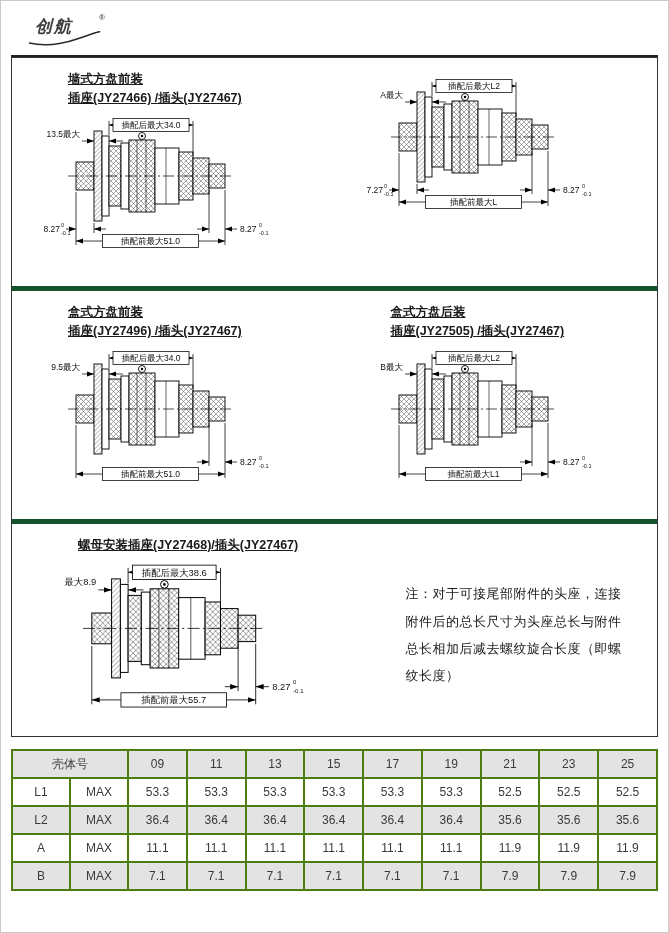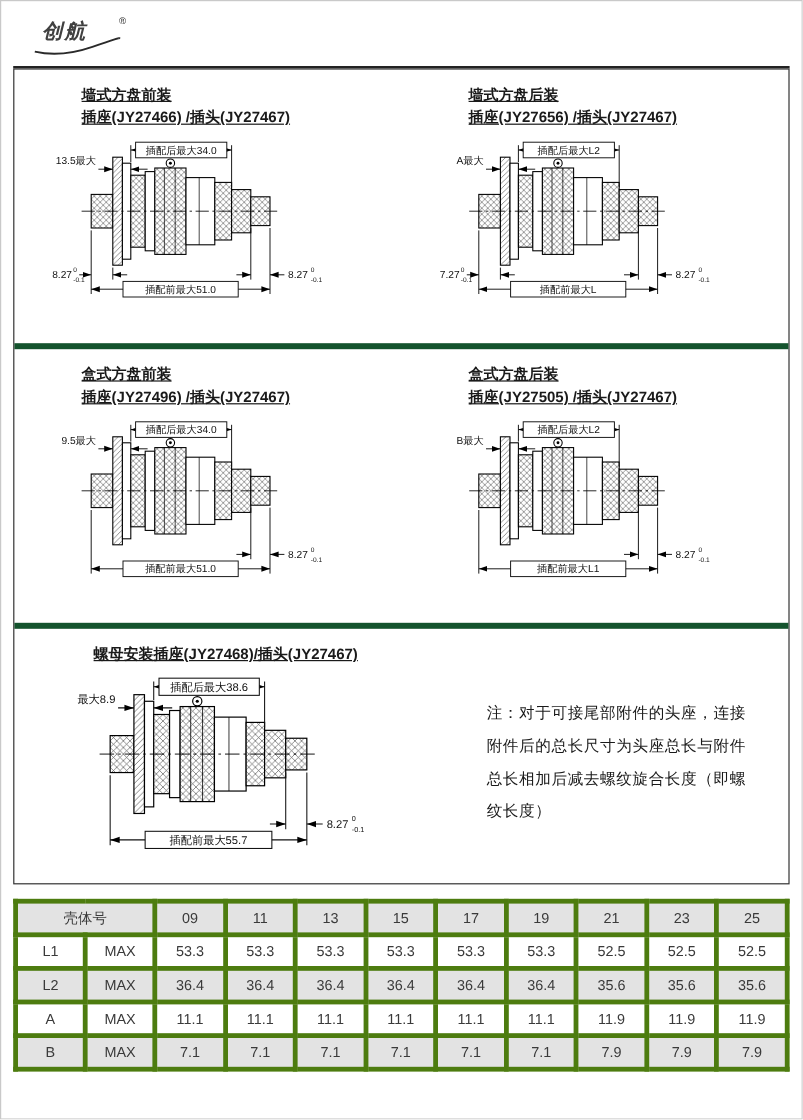--- a/index.html
+++ b/index.html
@@ -36,21 +36,21 @@
 
   svg.dwg { display:block; margin:4px auto 0; }
   svg.dwg text { font-size:8.5px; fill:#111; font-family:"Liberation Sans",sans-serif; }
   svg.dwg text.tol { font-size:5.5px; }
   svg.dwg line, svg.dwg polyline { stroke:#111; stroke-width:.8; }
   svg.dwg rect.dimbox { fill:#fff; stroke:#111; stroke-width:.8; }
 
   
   table { width:100%; border-collapse:collapse; margin-top:12px; table-layout:fixed; }
   col.c-lbl { width:58px; }
-  td,th { border:4px solid #4d7c0f; height:28px; text-align:center; vertical-align:middle;
+  td,th { border:2px solid #4d7c0f; height:28px; text-align:center; vertical-align:middle;
           font-size:12px; font-weight:normal; color:#3a3a3a; }
   thead th { background:#e3e3e3; }
   tr.shade td { background:#e3e3e3; }
 </style>
 </head>
 <body>
 
 <svg width="0" height="0" style="position:absolute" aria-hidden="true">
   <defs>
     <pattern id="xh" width="5" height="5" patternUnits="userSpaceOnUse">
@@ -137,24 +137,20 @@
             <text class="tol" x="231" y="164">-0.1</text>
 
             <line x1="48" y1="170" x2="197" y2="170" marker-start="url(#arw)" marker-end="url(#arw)"></line>
             <rect class="dimbox" x="74.5" y="163.5" width="96" height="13"></rect>
             <text x="122.5" y="173" text-anchor="middle">插配前最大51.0</text>
           </g>
         </svg>
       </figure>
 
       <figure class="dcell">
-        <figcaption class="cap">
-          <div>墙式方盘后装</div>
-          <div>插座(JY27656) /插头(JY27467)</div>
-        </figcaption>
         <svg class="dwg" width="300" height="138" viewBox="0 42 300 138">
           <use href="#connbody" transform="translate(48,105)"></use>
           <g>
             <line x1="81" y1="64" x2="81" y2="50"></line>
             <line x1="165" y1="85" x2="165" y2="50"></line>
             <line x1="81" y1="54" x2="165" y2="54" marker-start="url(#arw)" marker-end="url(#arw)"></line>
             <rect class="dimbox" x="85" y="47.5" width="76" height="13"></rect>
             <text x="123" y="57" text-anchor="middle">插配后最大L2</text>
 
             <text x="52" y="66" text-anchor="end">A最大</text>

